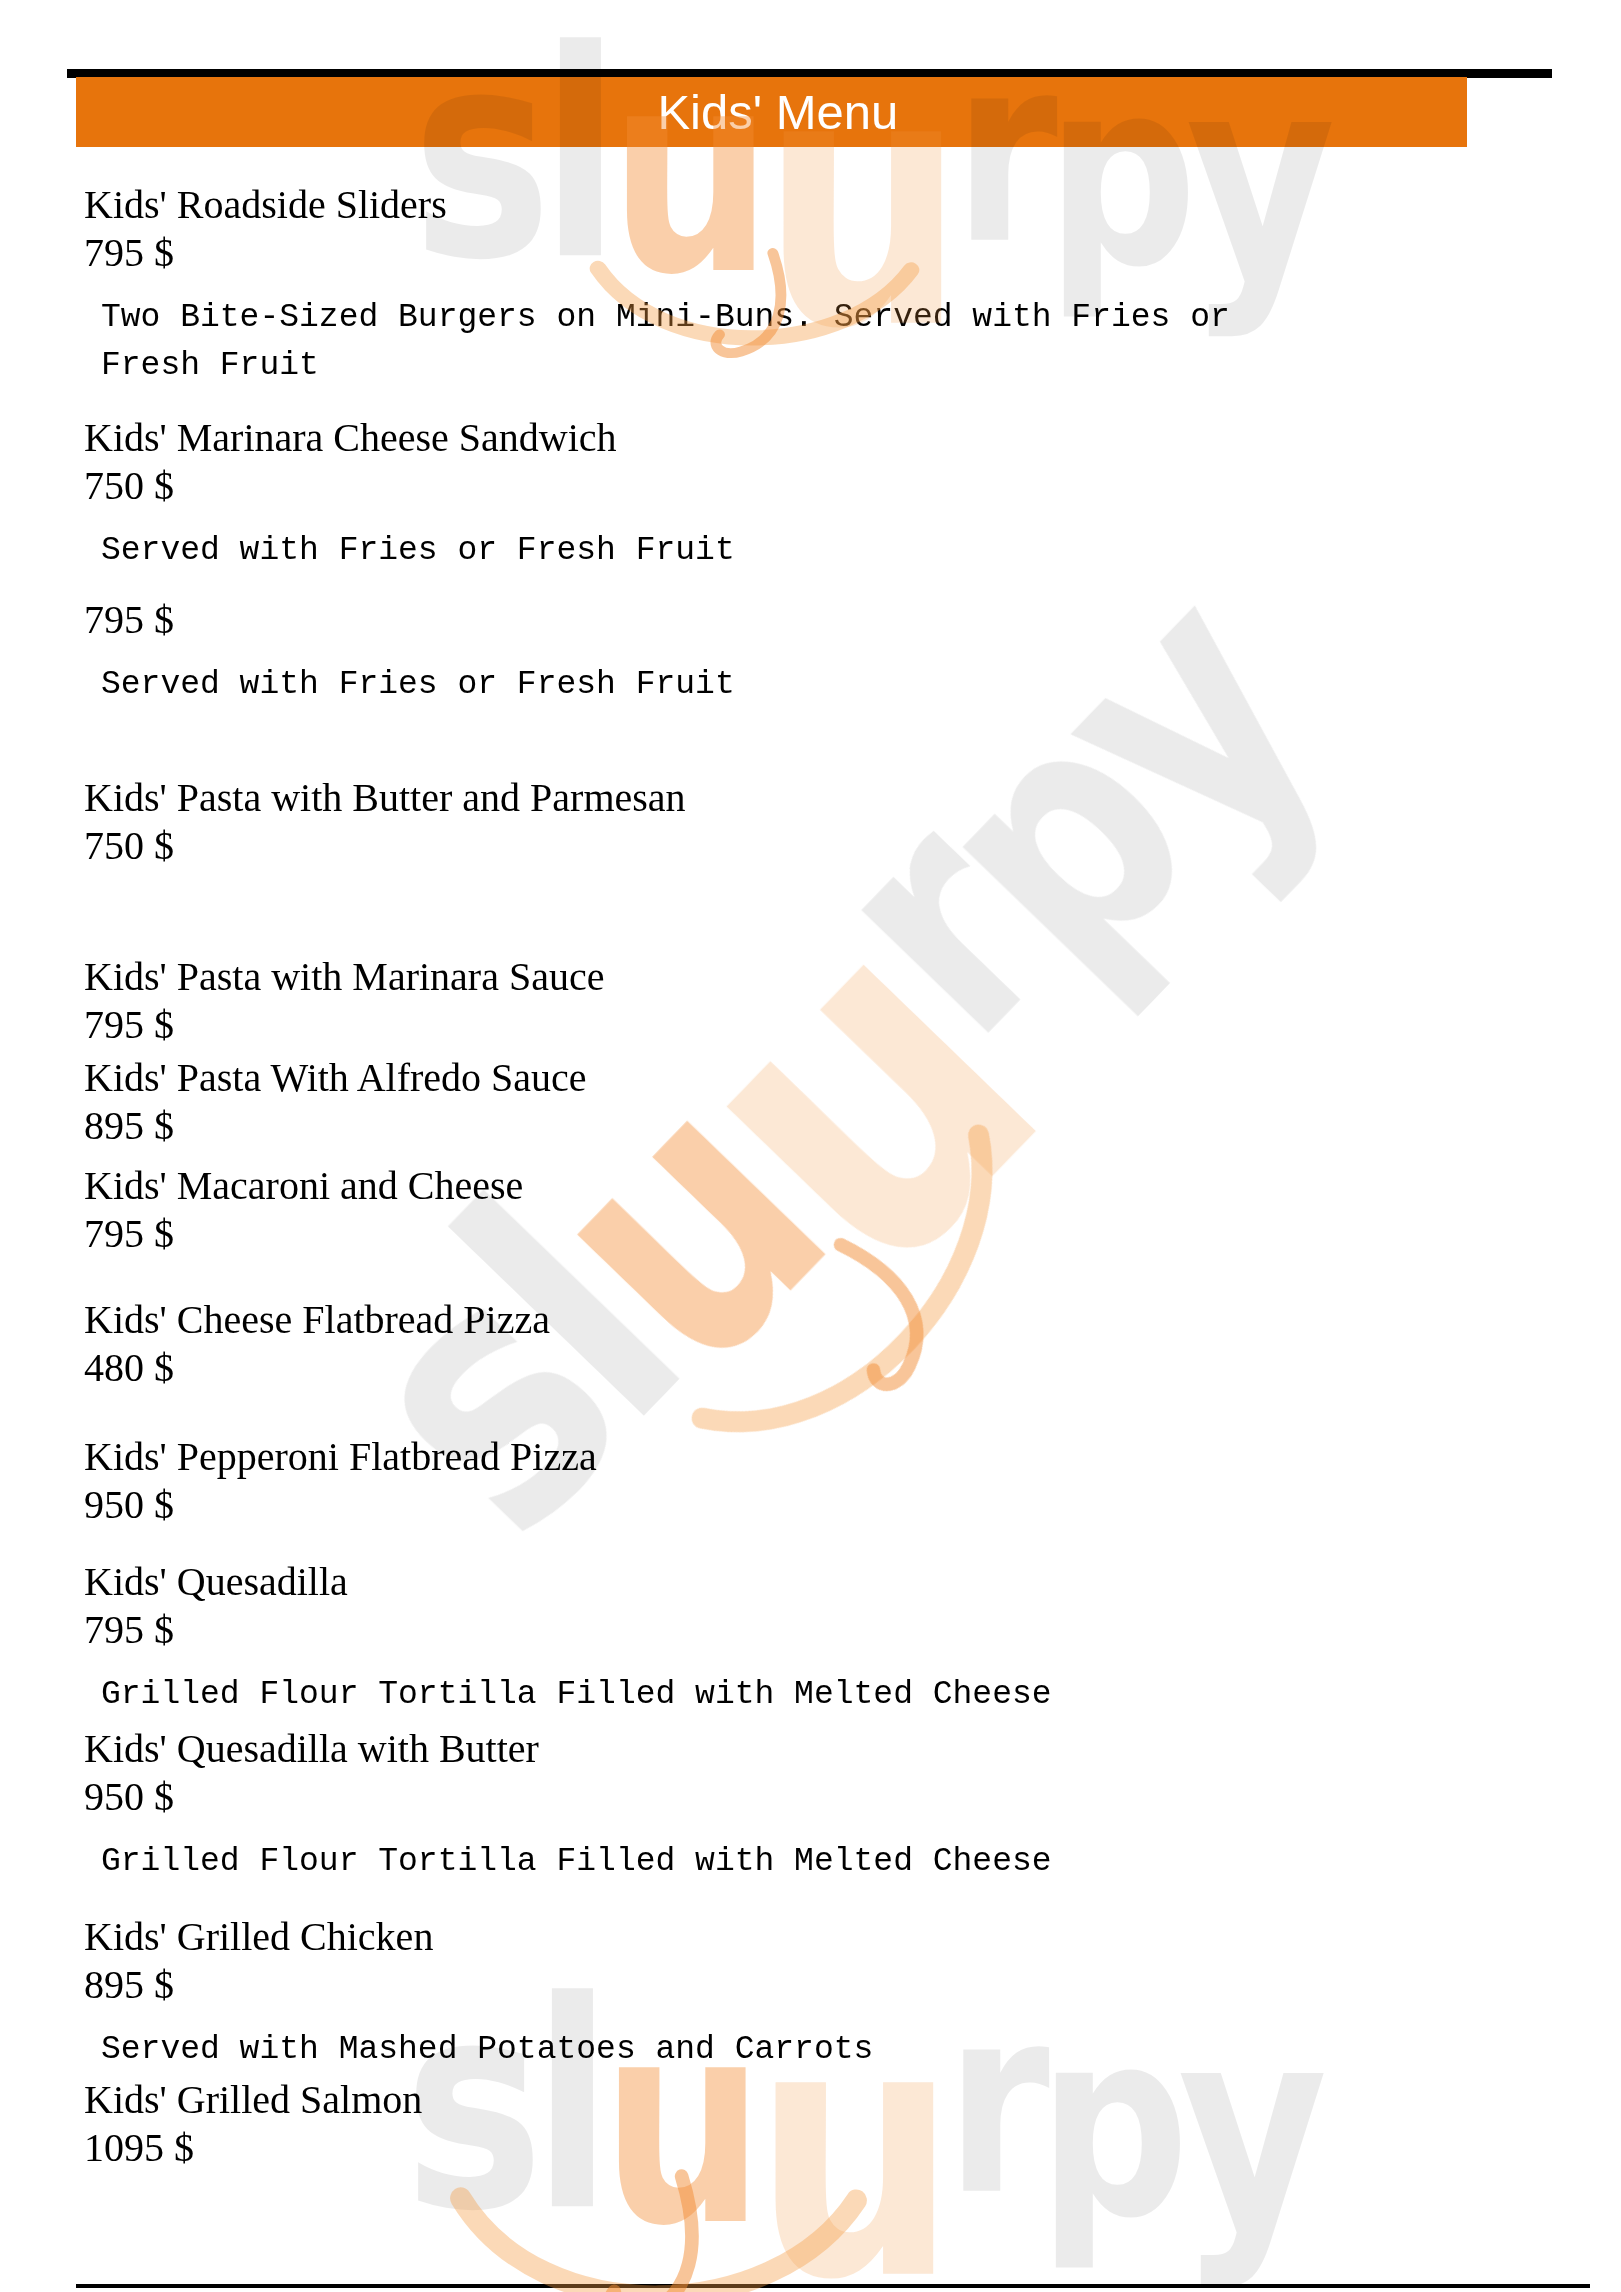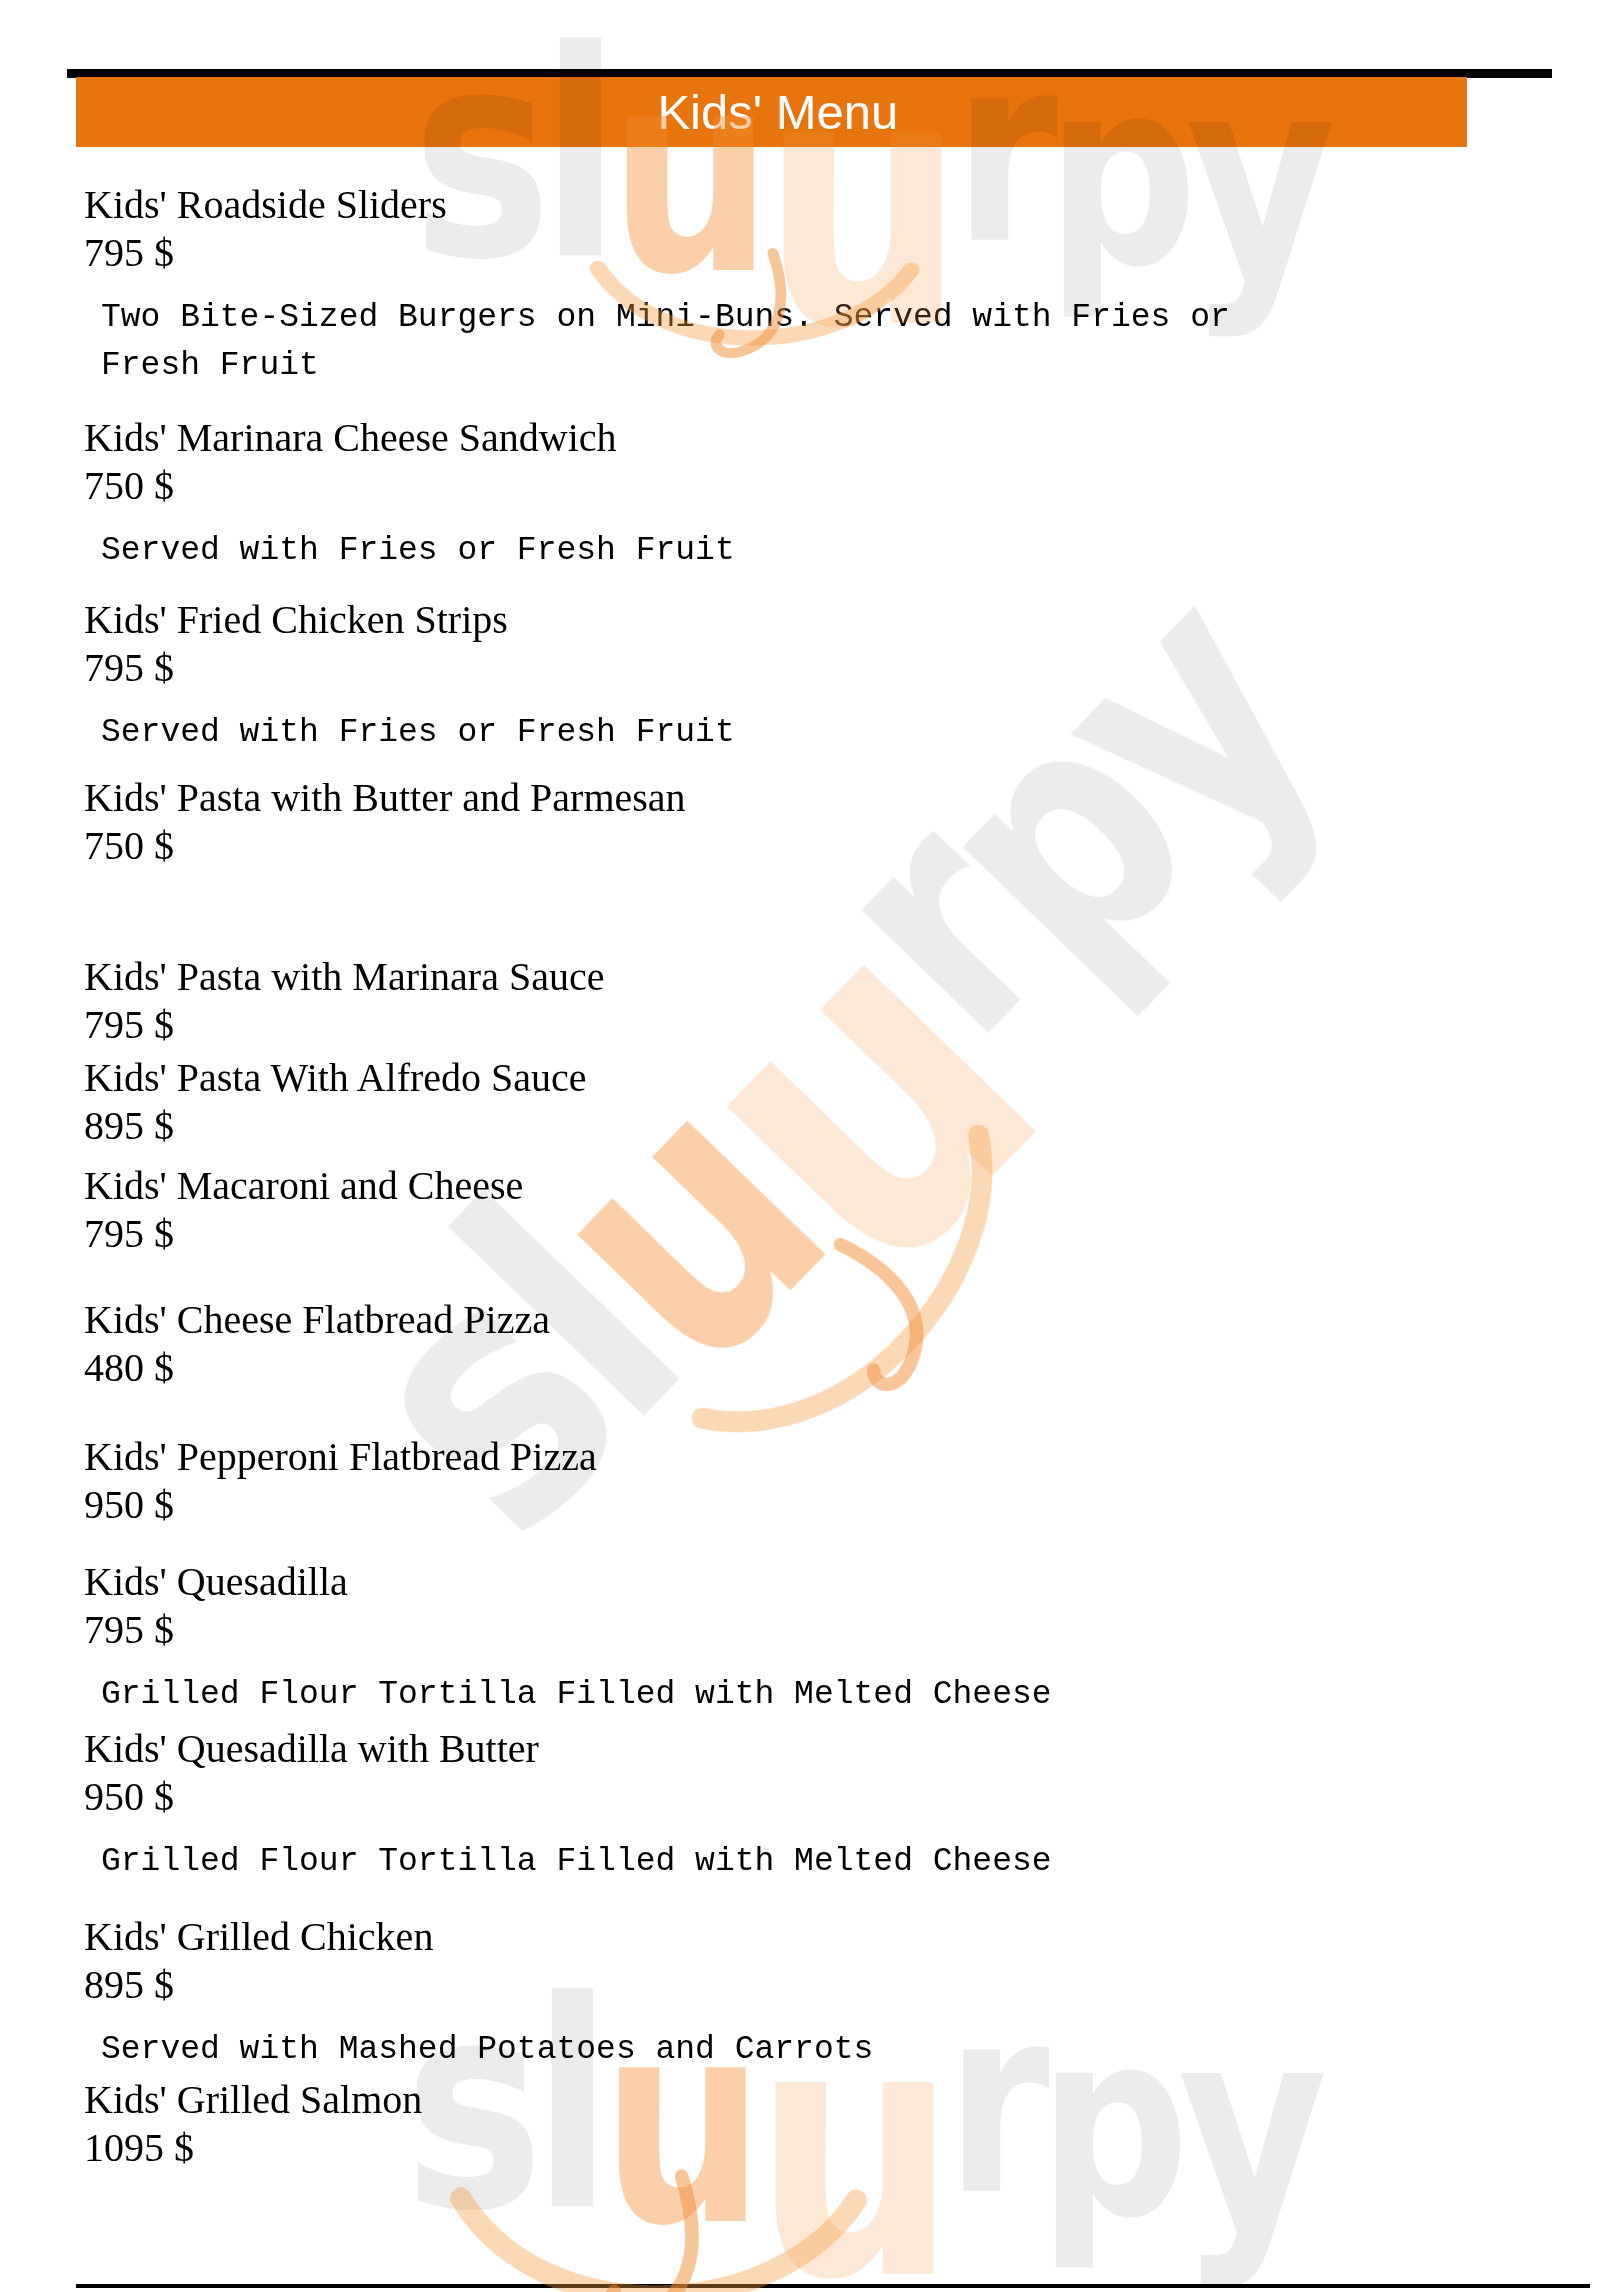--- a/index.html
+++ b/index.html
@@ -99,21 +99,20 @@
   <section class="menu-item" style="top:414px">
     <div class="item-row">
       <span class="item-name">Kids' Marinara Cheese Sandwich</span>
       <span class="item-price">750 $</span>
     </div>
     <p class="item-desc">Served with Fries or Fresh Fruit</p>
   </section>
 
   <section class="menu-item" style="top:596px">
     <div class="item-row">
-      <span class="item-name">Kids' Fried Chicken Strips</span>
       <span class="item-price">795 $</span>
     </div>
     <p class="item-desc">Served with Fries or Fresh Fruit</p>
   </section>
 
   <section class="menu-item" style="top:774px">
     <div class="item-row">
       <span class="item-name">Kids' Pasta with Butter and Parmesan</span>
       <span class="item-price">750 $</span>
     </div>

